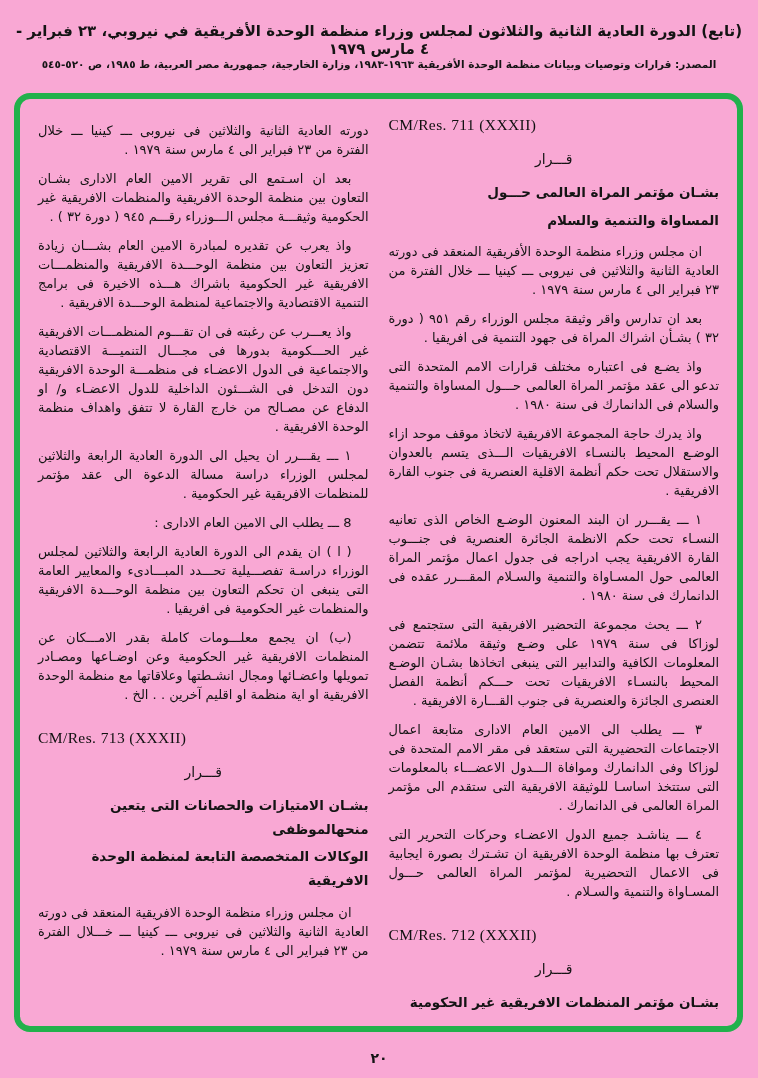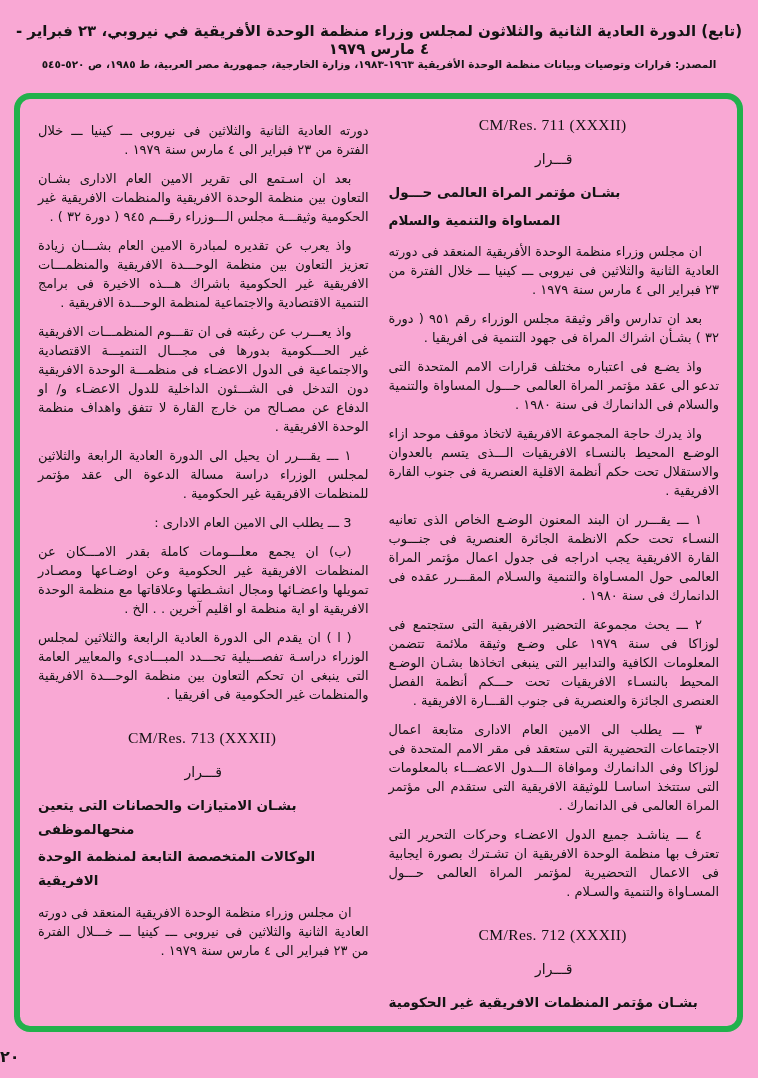--- a/index.html
+++ b/index.html
@@ -34,43 +34,43 @@
   }
   .col {
     flex:1;
     direction:rtl;
     text-align:justify;
     font-size:13px;
     line-height:19px;
   }
   
   .res-number {
-    direction:ltr; text-align:center;
+    direction:ltr; text-align:left;
     font-family:"Liberation Serif", serif;
     font-size:15.5px; letter-spacing:0.4px;
     margin:24px 2px 12px 0;
     color:#101010;
   }
   .col > .res-number.first { margin-top:4px; }
   .res-title {
     font-weight:normal; text-align:center;
     font-size:14px; letter-spacing:2px;
     margin:16px 0 12px;
   }
   .heading {
-    font-weight:bold; text-align:left;
+    font-weight:bold; text-align:right;
     font-size:13.5px; line-height:1.75;
     margin:4px 0;
   }
   .para { margin:10px 0; text-indent:17px; }
   .para.no-indent { text-indent:0; }
   
   .page-number {
     position:absolute; bottom:12px; left:0; right:0;
-    text-align:left; font-weight:bold; font-size:16px;
+    text-align:center; font-weight:bold; font-size:14px;
   }
 </style>
 </head>
 <body>
 
 <div class="page">
 
   <div class="page-header">
     <div class="header-title">(تابع) الدورة العادية الثانية والثلاثون لمجلس وزراء منظمة الوحدة الأفريقية في نيروبي، ٢٣ فبراير - ٤ مارس ١٩٧٩</div>
     <div class="header-source">المصدر: قرارات وتوصيات وبيانات منظمة الوحدة الأفريقية ١٩٦٣-١٩٨٣، وزارة الخارجية، جمهورية مصر العربية، ط ١٩٨٥، ص ٥٢٠-٥٤٥</div>
@@ -97,23 +97,23 @@
         <div class="heading">بشـان مؤتمر المنظمات الافريقية غير الحكومية</div>
         <div class="para">ان مجلس وزراء منظمة الوحدة الافريقية المنعقد فى</div>
       </div>
 
       <div class="col">
         <div class="para no-indent" style="">دورته العادية الثانية والثلاثين فى نيروبى ـــ كينيا ـــ خلال الفترة من ٢٣ فبراير الى ٤ مارس سنة ١٩٧٩ .</div>
         <div class="para">بعد ان اسـتمع الى تقرير الامين العام الادارى بشـان التعاون بين منظمة الوحدة الافريقية والمنظمات الافريقية غير الحكومية وثيقـــة مجلس الـــوزراء رقـــم ٩٤٥ ( دورة ٣٢ ) .</div>
         <div class="para">واذ يعرب عن تقديره لمبادرة الامين العام بشـــان زيادة تعزيز التعاون بين منظمة الوحـــدة الافريقية والمنظمـــات الافريقية غير الحكومية باشراك هـــذه الاخيرة فى برامج التنمية الاقتصادية والاجتماعية لمنظمة الوحـــدة الافريقية .</div>
         <div class="para">واذ يعـــرب عن رغبته فى ان تقـــوم المنظمـــات الافريقية غير الحـــكومية بدورها فى مجـــال التنميـــة الاقتصادية والاجتماعية فى الدول الاعضـاء فى منظمـــة الوحدة الافريقية دون التدخل فى الشـــئون الداخلية للدول الاعضـاء و/ او الدفاع عن مصـالح من خارج القارة لا تتفق واهداف منظمة الوحدة الافريقية .</div>
         <div class="para">١ ـــ يقـــرر ان يحيل الى الدورة العادية الرابعة والثلاثين لمجلس الوزراء دراسة مسالة الدعوة الى عقد مؤتمر للمنظمات الافريقية غير الحكومية .</div>
-        <div class="para">3 ـــ يطلب الى الامين العام الادارى :</div>
+        <div class="para">8 ـــ يطلب الى الامين العام الادارى :</div>
+        <div class="para">( ا ) ان يقدم الى الدورة العادية الرابعة والثلاثين لمجلس الوزراء دراسـة تفصـــيلية تحـــدد المبـــادىء والمعايير العامة التى ينبغى ان تحكم التعاون بين منظمة الوحـــدة الافريقية والمنظمات غير الحكومية فى افريقيا .</div>
         <div class="para">(ب) ان يجمع معلـــومات كاملة بقدر الامـــكان عن المنظمات الافريقية غير الحكومية وعن اوضـاعها ومصـادر تمويلها واعضـائها ومجال انشـطتها وعلاقاتها مع منظمة الوحدة الافريقية او اية منظمة او اقليم آخرين . . الخ .</div>
-        <div class="para">( ا ) ان يقدم الى الدورة العادية الرابعة والثلاثين لمجلس الوزراء دراسـة تفصـــيلية تحـــدد المبـــادىء والمعايير العامة التى ينبغى ان تحكم التعاون بين منظمة الوحـــدة الافريقية والمنظمات غير الحكومية فى افريقيا .</div>
         <div class="res-number">CM/Res. 713 (XXXII)</div>
         <div class="res-title">قـــرار</div>
         <div class="heading">بشـان الامتيازات والحصانات التى يتعين منحهالموظفى</div>
         <div class="heading">الوكالات المتخصصة التابعة لمنظمة الوحدة الافريقية</div>
         <div class="para">ان مجلس وزراء منظمة الوحدة الافريقية المنعقد فى دورته العادية الثانية والثلاثين فى نيروبى ـــ كينيا ـــ خـــلال الفترة من ٢٣ فبراير الى ٤ مارس سنة ١٩٧٩ .</div>
       </div>
 
     </div>
   </div>
 

